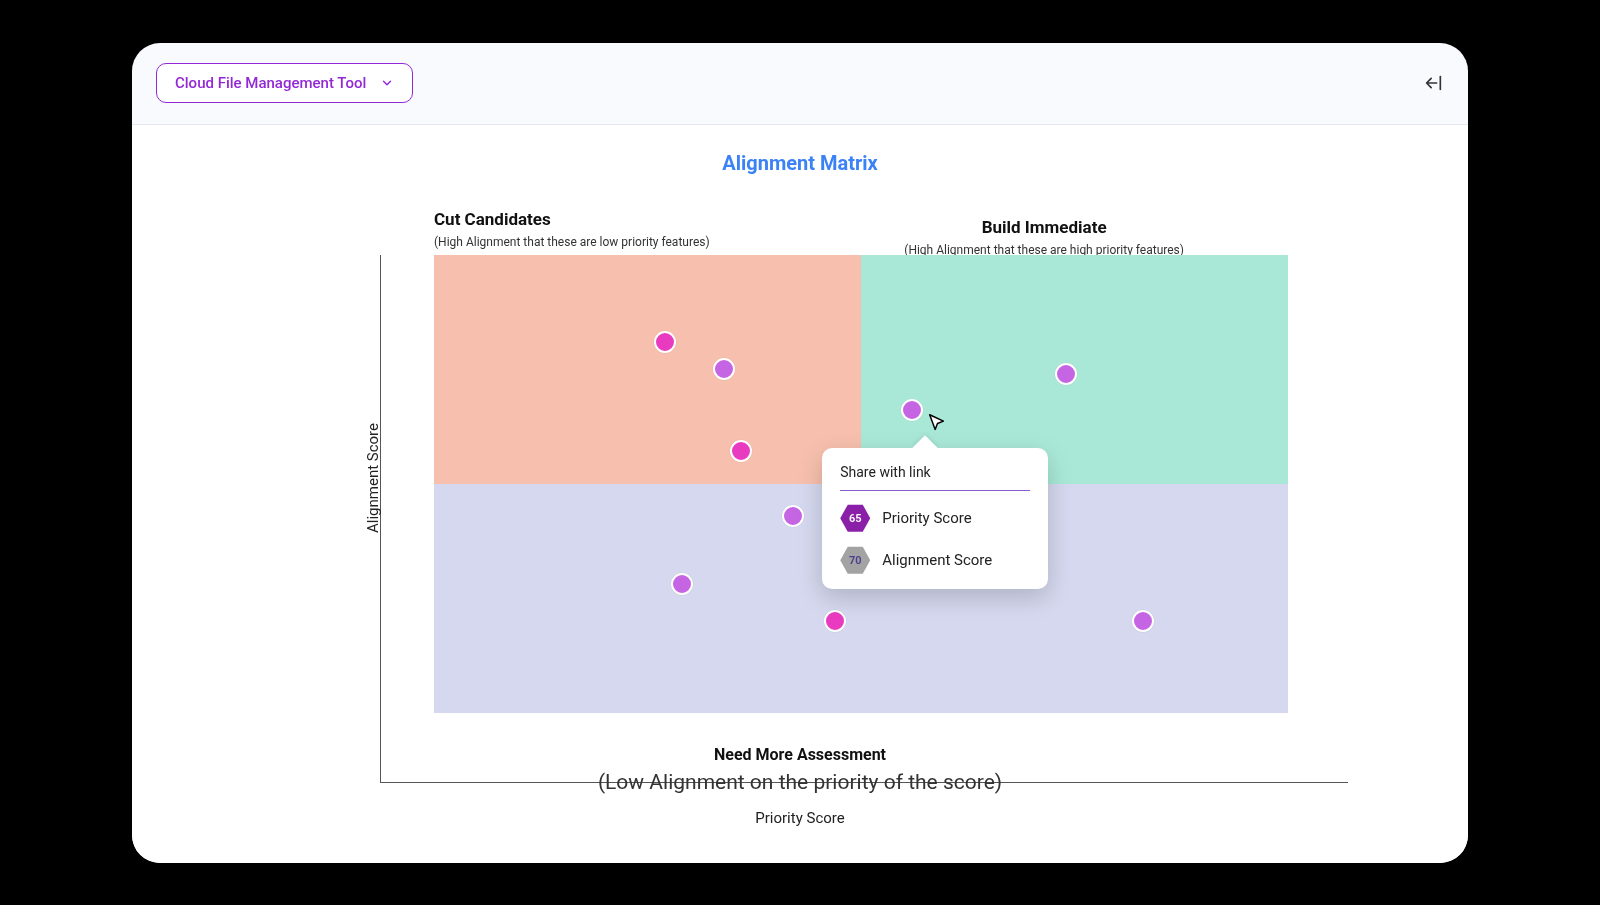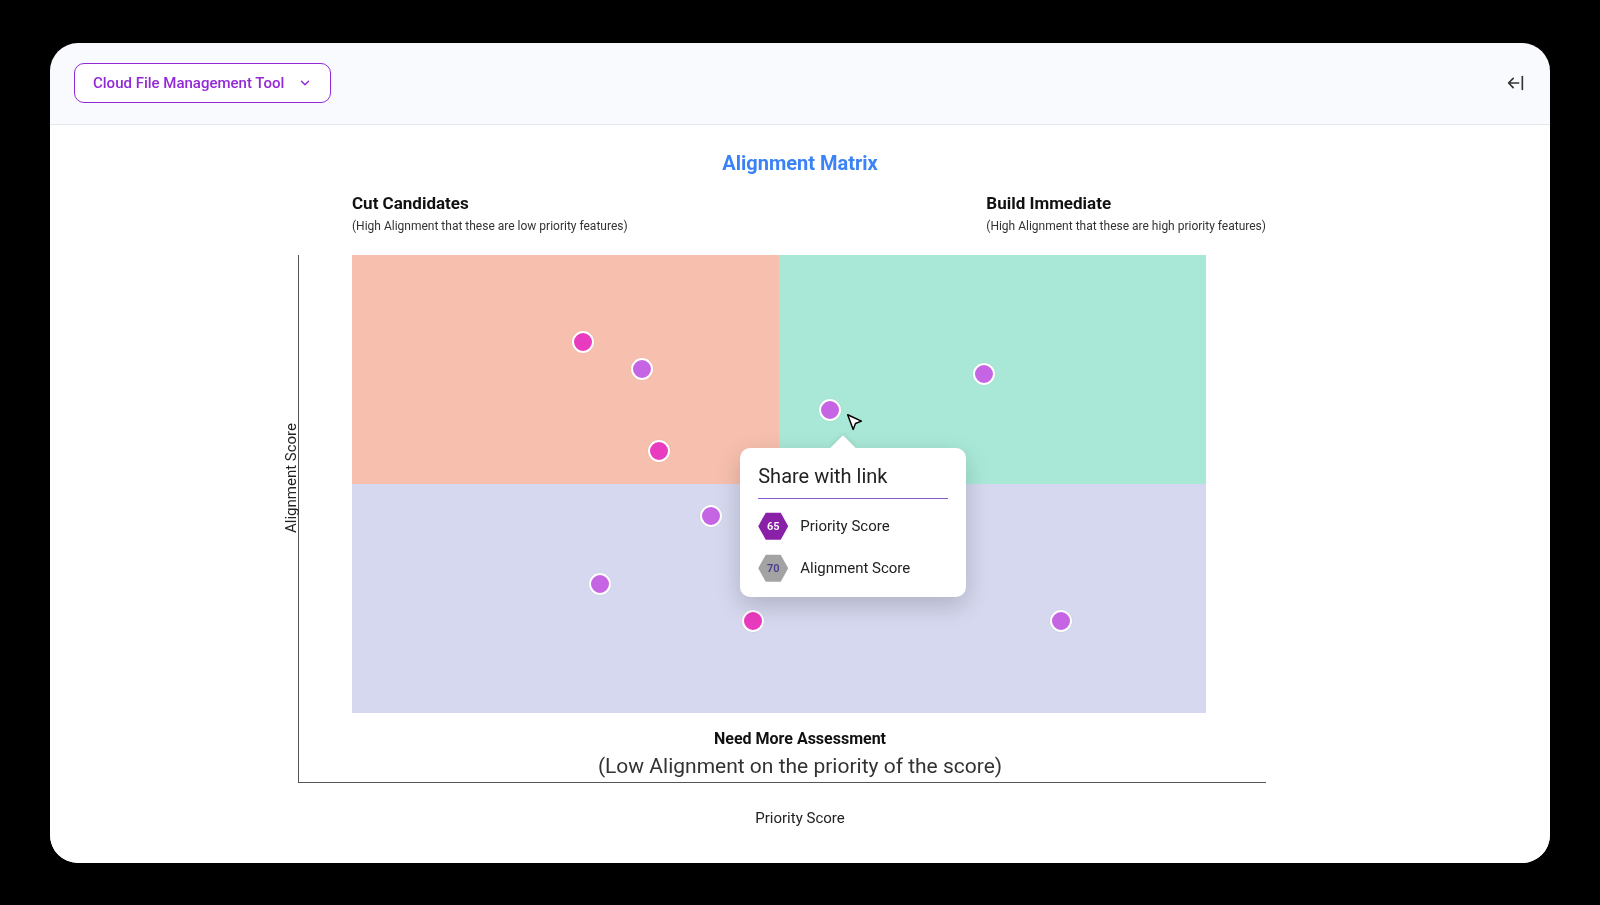--- a/index.html
+++ b/index.html
@@ -6,21 +6,21 @@
   body {
     font-family: -apple-system, BlinkMacSystemFont, "Segoe UI", Roboto, sans-serif;
     background: #000;
     width: 1600px;
     height: 905px;
     display: flex;
     align-items: center;
     justify-content: center;
   }
   .card {
-    width: 1500px;
+    width: 1336px;
     height: 820px;
     background: #f9fafd;
     border-radius: 28px;
     position: relative;
     overflow: hidden;
     padding-left: 10px;
   }
   .toolbar {
     position: absolute;
     top: 0; left: 0; right: 0;
@@ -59,25 +59,25 @@
     background: #fff;
   }
   .title {
     text-align: center;
     font-size: 20px;
     font-weight: 700;
     color: #3b82f6;
     padding-top: 26px;
   }
   
-  .q-label { position: absolute; }
+  .q-label { position: absolute; margin-top: 16px; }
   .q-title { font-weight: 700; font-size: 17px; color: #111; }
   .q-sub   { font-size: 12px; color: #333; margin-top: 6px; }
   .q-tl { top: 68px; left: 302px; text-align: left; }
-  .q-tr { top: 68px; right: 284px; text-align: left; }
+  .q-tr { top: 76px; right: 284px; text-align: center; }
   .q-bot { top: 604px; left: 50%; width: 600px; margin-left: -300px; text-align: center;}
   .q-bot .q-title { font-size: 16px; }
   .q-bot .q-sub { font-size: 21px; }
 
   
   .axis-frame {
     position: absolute;
     left: 248px;
     top: 130px;
     width: 968px;
@@ -142,21 +142,21 @@
   .tooltip::before {
     content: "";
     position: absolute;
     top: -9px; left: 94px;
     width: 18px; height: 18px;
     background: #fff;
     transform: rotate(45deg);
     box-shadow: -2px -2px 4px rgba(0,0,0,0.06);
   }
   .tt-title {
-    font-size: 20px;
+    font-size: 14px;
     padding-bottom: 10px;
     border-bottom: 1px solid #8a5bcf;
     margin-bottom: 12px;
   }
   .tt-row { display: flex; align-items: center; gap: 12px; margin-bottom: 12px; }
   .tt-row:last-child { margin-bottom: 0; }
   .hex {
     width: 30px; height: 30px;
     display: flex; align-items: center; justify-content: center;
     font-size: 11px; font-weight: 600;

